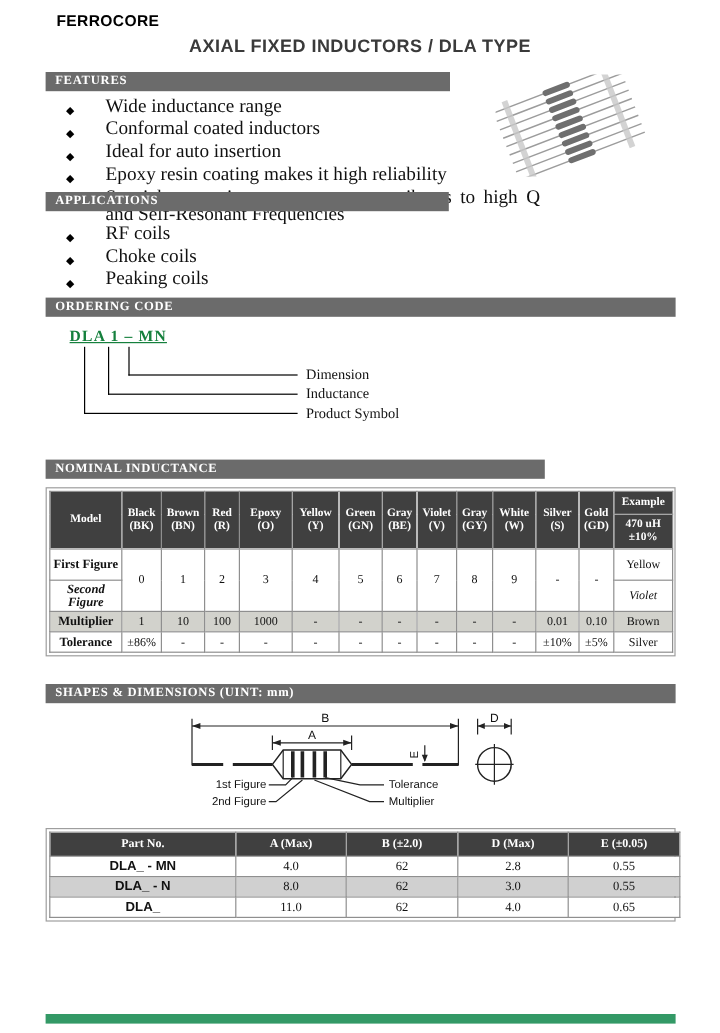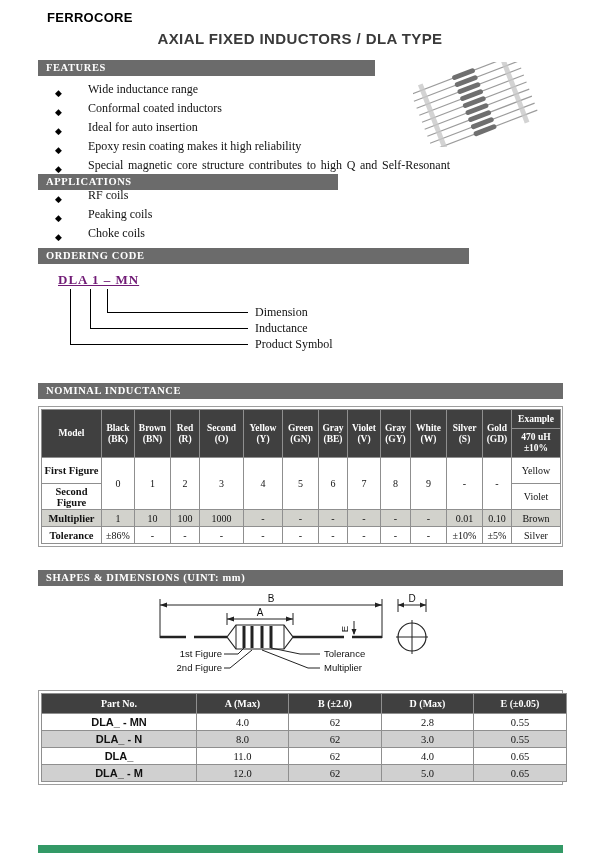--- a/index.html
+++ b/index.html
@@ -12,44 +12,44 @@
          font:bold 15px "Liberation Sans",sans-serif;color:#3a3a3a;letter-spacing:.4px;}
 
   .bar{position:absolute;left:38px;height:16px;background:#6b6b6b;color:#fff;
        font:bold 10.5px "Liberation Serif",serif;letter-spacing:.6px;
        line-height:16px;padding-left:8px;box-sizing:border-box;}
 
   .blist{position:absolute;left:55px;}
   .li{display:flex;margin-bottom:1px;}
   .bullet{width:33px;flex:none;}
   .bullet::before{content:"\25C6";font-size:9px;line-height:14px;color:#000;}
-  .txt{font-size:12px;line-height:14px;width:362px;text-align:justify;color:#111;}
+  .txt{font-size:16px;line-height:14px;width:362px;text-align:justify;color:#111;}
 
   
   .oc-code{position:absolute;left:58px;top:272px;font:bold 13px "Liberation Serif",serif;
-           text-decoration:underline;letter-spacing:1px;color:#701a75;}
+           text-decoration:underline;letter-spacing:1px;color:#15803d;}
   .oc-line{position:absolute;border-left:1px solid #000;border-bottom:1px solid #000;}
   .oc-label{position:absolute;left:255px;font-size:12px;color:#111;}
 
   
   .twrap{position:absolute;left:38px;width:525px;border:1px solid #9e9e9e;
          padding:2px;box-sizing:border-box;background:#fff;}
   table{border-collapse:collapse;width:100%;table-layout:fixed;}
   th,td{border:1px solid #8f8f8f;text-align:center;padding:0 1px;overflow:hidden;}
   th{background:#404040;color:#fff;font-weight:bold;}
 
   
   #nominal th{font-size:9.5px;line-height:11px;}
   #nominal th span{display:block;}
   #nominal .ex-h{height:18px;}
   #nominal .ex-s{height:28px;font-size:9.5px;}
   #nominal td{font-size:10px;background:#fff;}
   #nominal td.lbl{font-weight:bold;font-size:10.5px;line-height:11px;}
   #nominal tr.fig1 td{height:25px;}
-  #nominal tr.fig2 td{height:25px;}
+  #nominal tr.fig2 td{height:25px;font-style:italic;}
   #nominal tr.mult td{height:16px;background:#d2d2cc;}
   #nominal tr.tol td{height:16px;}
 
   
   #parts th{font-size:10px;height:19px;}
   #parts td{font-size:10.5px;height:16px;background:#fff;}
   #parts td.part{font:bold 11px "Liberation Sans",sans-serif;}
   #parts tr.alt td{background:#d0d0d0;}
 
   .footer-rule{position:absolute;left:38px;top:845px;width:525px;height:8px;background:#339966;}
@@ -113,46 +113,46 @@
           <rect x="50" y="60" width="24" height="5" rx="2.5"></rect>
         <rect x="50" y="67.5" width="24" height="5" rx="2.5"></rect>
       </g>
       <g stroke="#c9c9c9" stroke-width="5" opacity="0.8">
         <line x1="18" y1="4" x2="18" y2="78"></line>
           <line x1="104" y1="4" x2="104" y2="78"></line>
       </g>
     </g>
   </svg>
 
-  <div class="bar" style="top:174px;width:300px">APPLICATIONS</div>
+  <div class="bar" style="top:160px;width:336px">APPLICATIONS</div>
   <div class="blist" style="top:188px">
     <div class="li">
         <span class="bullet"></span>
         <span class="txt">RF coils</span>
       </div>
     <div class="li">
         <span class="bullet"></span>
+        <span class="txt">Choke coils</span>
+      </div>
+    <div class="li">
+        <span class="bullet"></span>
         <span class="txt">Peaking coils</span>
       </div>
-    <div class="li">
-        <span class="bullet"></span>
-        <span class="txt">Choke coils</span>
-      </div>
   </div>
 
-  <div class="bar" style="top:248px;width:431px">ORDERING CODE</div>
+  <div class="bar" style="top:248px;width:525px">ORDERING CODE</div>
   <div class="oc-code">DLA 1 – MN</div>
   <div class="oc-line" style="left:107px;top:289px;width:140px;height:23px"></div>
   <div class="oc-line" style="left:90px;top:289px;width:157px;height:39px"></div>
   <div class="oc-line" style="left:70px;top:289px;width:177px;height:55px"></div>
   <div class="oc-label" style="top:305px">Dimension</div>
   <div class="oc-label" style="top:321px">Inductance</div>
   <div class="oc-label" style="top:337px">Product Symbol</div>
 
-  <div class="bar" style="top:383px;width:525px">NOMINAL INDUCTANCE</div>
+  <div class="bar" style="top:383px;width:416px">NOMINAL INDUCTANCE</div>
   <div class="twrap" style="top:406px">
     <table id="nominal">
       <colgroup>
         <col style="width:60px">
           <col style="width:33px">
           <col style="width:36px">
           <col style="width:29px">
         <col style="width:44px">
           <col style="width:39px">
           <col style="width:36px">
@@ -173,21 +173,21 @@
             </th>
         <th rowspan="2">
               <span>Brown</span>
               <span>(BN)</span>
             </th>
         <th rowspan="2">
               <span>Red</span>
               <span>(R)</span>
             </th>
         <th rowspan="2">
-              <span>Second</span>
+              <span>Epoxy</span>
               <span>(O)</span>
             </th>
         <th rowspan="2">
               <span>Yellow</span>
               <span>(Y)</span>
             </th>
         <th rowspan="2">
               <span>Green</span>
               <span>(GN)</span>
             </th>
@@ -367,26 +367,19 @@
         <td>3.0</td>
         <td>0.55</td>
       </tr>
       <tr>
         <td class="part">DLA_</td>
         <td>11.0</td>
         <td>62</td>
         <td>4.0</td>
         <td>0.65</td>
       </tr>
-      <tr class="alt">
-        <td class="part">DLA_ - M</td>
-        <td>12.0</td>
-        <td>62</td>
-        <td>5.0</td>
-        <td>0.65</td>
-      </tr>
     </tbody>
       </table>
   </div>
 
   <div class="footer-rule"></div>
 
 </div>
 
 </body></html>

